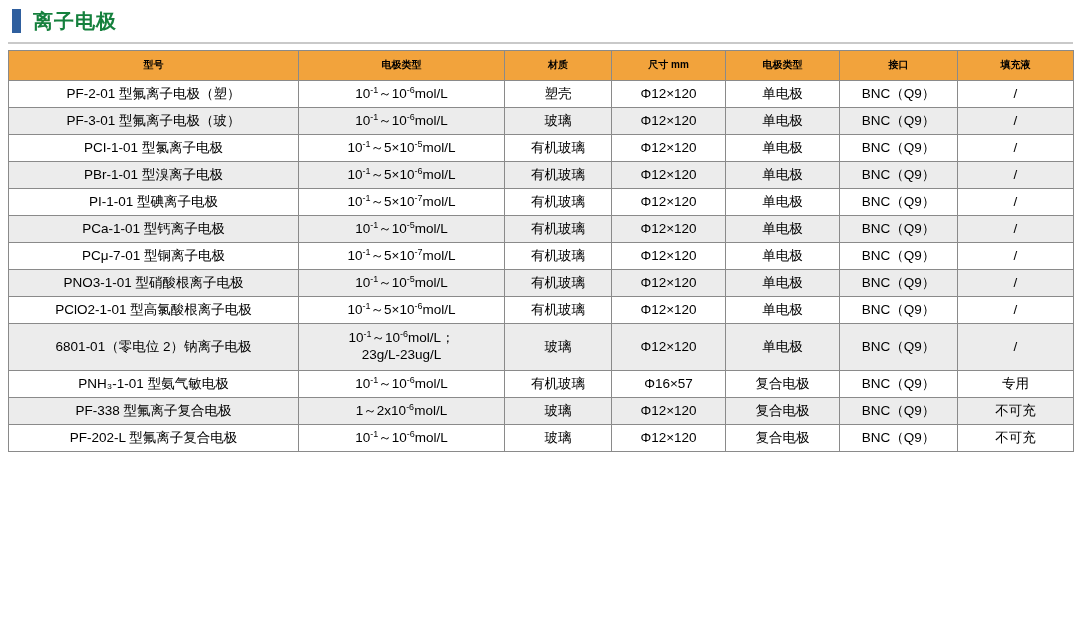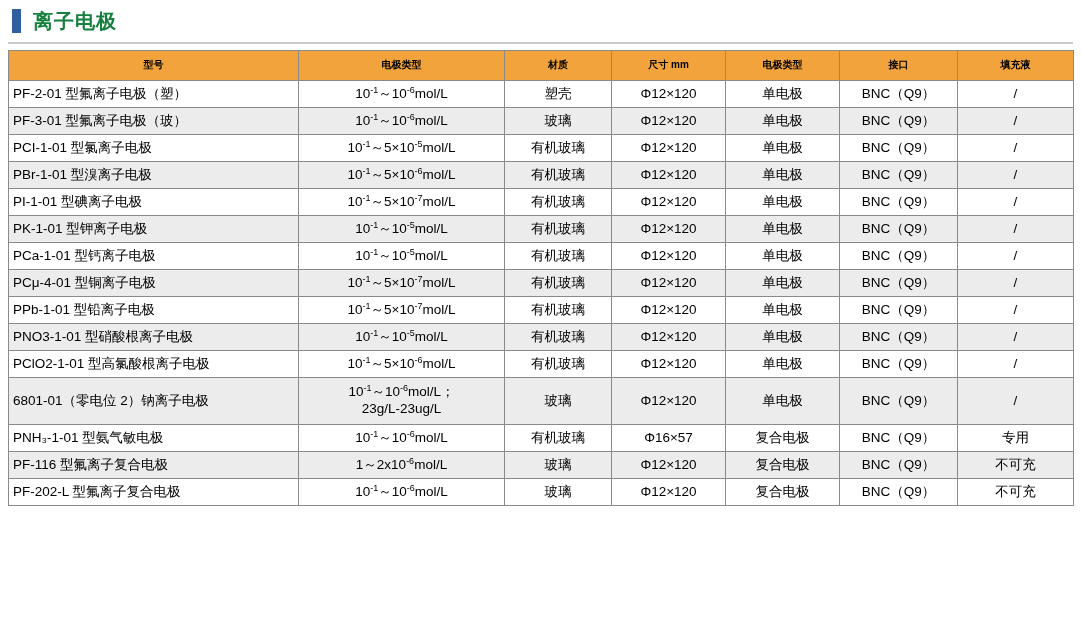--- a/index.html
+++ b/index.html
@@ -73,21 +73,21 @@
   table.spec tbody tr td {
     height: 22px;
   }
   table.spec tbody tr:nth-child(even) td {
     background: #ececec;
   }
   table.spec tbody tr:nth-child(odd) td {
     background: #ffffff;
   }
   td.c-model {
-    text-align: left;
+    text-align: center;
     padding-left: 6px;
   }
   td.c-center {
     text-align: center;
   }
   sup, sub {
     font-size: 9px;
     line-height: 0;
   }
   
@@ -172,48 +172,30 @@
           <tr>
             <td class="c-model">PI-1-01 型碘离子电极</td>
             <td class="c-center">10<sup>-1</sup>～5×10<sup>-7</sup>mol/L</td>
             <td class="c-center">有机玻璃</td>
             <td class="c-center">Φ12×120</td>
             <td class="c-center">单电极</td>
             <td class="c-center">BNC（Q9）</td>
             <td class="c-center">/</td>
           </tr>
           <tr>
-            <td class="c-model">PK-1-01 型钾离子电极</td>
-            <td class="c-center">10<sup>-1</sup>～10<sup>-5</sup>mol/L</td>
-            <td class="c-center">有机玻璃</td>
-            <td class="c-center">Φ12×120</td>
-            <td class="c-center">单电极</td>
-            <td class="c-center">BNC（Q9）</td>
-            <td class="c-center">/</td>
-          </tr>
-          <tr>
             <td class="c-model">PCa-1-01 型钙离子电极</td>
             <td class="c-center">10<sup>-1</sup>～10<sup>-5</sup>mol/L</td>
             <td class="c-center">有机玻璃</td>
             <td class="c-center">Φ12×120</td>
             <td class="c-center">单电极</td>
             <td class="c-center">BNC（Q9）</td>
             <td class="c-center">/</td>
           </tr>
           <tr>
-            <td class="c-model">PCμ-4-01 型铜离子电极</td>
-            <td class="c-center">10<sup>-1</sup>～5×10<sup>-7</sup>mol/L</td>
-            <td class="c-center">有机玻璃</td>
-            <td class="c-center">Φ12×120</td>
-            <td class="c-center">单电极</td>
-            <td class="c-center">BNC（Q9）</td>
-            <td class="c-center">/</td>
-          </tr>
-          <tr>
-            <td class="c-model">PPb-1-01 型铅离子电极</td>
+            <td class="c-model">PCμ-7-01 型铜离子电极</td>
             <td class="c-center">10<sup>-1</sup>～5×10<sup>-7</sup>mol/L</td>
             <td class="c-center">有机玻璃</td>
             <td class="c-center">Φ12×120</td>
             <td class="c-center">单电极</td>
             <td class="c-center">BNC（Q9）</td>
             <td class="c-center">/</td>
           </tr>
           <tr>
             <td class="c-model">PNO3-1-01 型硝酸根离子电极</td>
             <td class="c-center">10<sup>-1</sup>～10<sup>-5</sup>mol/L</td>
@@ -244,21 +226,21 @@
           <tr>
             <td class="c-model">PNH₃-1-01 型氨气敏电极</td>
             <td class="c-center">10<sup>-1</sup>～10<sup>-6</sup>mol/L</td>
             <td class="c-center">有机玻璃</td>
             <td class="c-center">Φ16×57</td>
             <td class="c-center">复合电极</td>
             <td class="c-center">BNC（Q9）</td>
             <td class="c-center">专用</td>
           </tr>
           <tr>
-            <td class="c-model">PF-116 型氟离子复合电极</td>
+            <td class="c-model">PF-338 型氟离子复合电极</td>
             <td class="c-center">1～2x10<sup>-6</sup>mol/L</td>
             <td class="c-center">玻璃</td>
             <td class="c-center">Φ12×120</td>
             <td class="c-center">复合电极</td>
             <td class="c-center">BNC（Q9）</td>
             <td class="c-center">不可充</td>
           </tr>
           <tr>
             <td class="c-model">PF-202-L 型氟离子复合电极</td>
             <td class="c-center">10<sup>-1</sup>～10<sup>-6</sup>mol/L</td>

